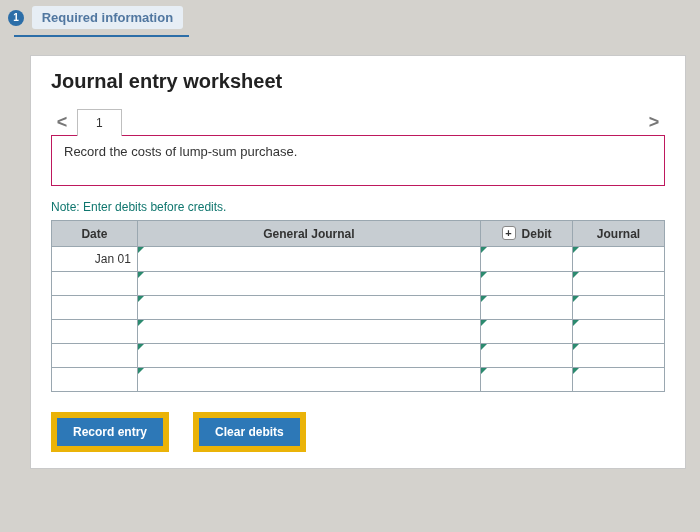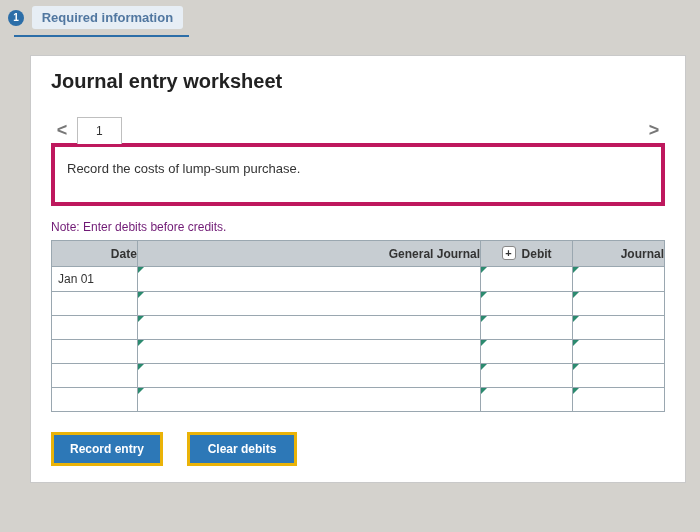--- a/index.html
+++ b/index.html
@@ -48,21 +48,21 @@
   .card {
     background: #fff;
     border: 1px solid #c9c9c9;
     margin: 18px 14px 0 30px;
     padding: 14px 20px 16px 20px;
   }
   .title {
     font-size: 20px;
     font-weight: bold;
     color: #222;
-    margin-bottom: 24px;
+    margin-bottom: 16px;
   }
   .tab-row {
     display: flex;
     align-items: center;
     margin-bottom: -1px;
   }
   .chev {
     width: 22px;
     text-align: center;
     font-size: 18px;
@@ -75,88 +75,88 @@
   .tab {
     border: 1px solid #bfbfbf;
     border-bottom: none;
     background: #fff;
     padding: 6px 18px;
     font-size: 12px;
     margin-left: 4px;
     cursor: pointer;
   }
   .instruction-box {
-    border: 4px solid #be185d;
-    padding: 14px 12px 26px 12px;
+    border: 1px solid #be185d;
+    padding: 8px 12px 26px 12px;
     background: #fff;
     font-size: 13px;
     color: #333;
   }
   .note {
-    color: #701a75;
+    color: #0f766e;
     font-size: 12px;
     margin: 14px 0 6px 0;
   }
   table.journal {
     border-collapse: collapse;
     width: 100%;
     margin-top: 2px;
   }
   table.journal th, table.journal td {
     border: 1px solid #9aa7b0;
     height: 24px;
     padding: 0;
     position: relative;
   }
   table.journal th {
     background: #c7cdd2;
     color: #333;
     font-weight: bold;
     font-size: 12px;
-    text-align: right;
+    text-align: center;
     height: 26px;
   }
   .th-wrap { display:flex; align-items:center; justify-content:center; gap:4px; }
   .plus-badge {
     display:inline-flex; align-items:center; justify-content:center;
     width:14px; height:14px; border-radius:3px;
     background:#fff; color:#333; font-size:11px; font-weight:bold;
     border:1px solid #888;
     margin-right:2px;
     position: relative; top:-1px;
   }
   .col-date { width: 14%; }
   .col-gj   { width: 56%; }
   .col-deb  { width: 15%; }
   .col-cred { width: 15%; }
   .cell-text {
     padding: 0 6px;
     font-size: 12px;
     line-height: 24px;
-    text-align: left;
+    text-align: right;
   }
   .tick {
     position: absolute;
     top: 0; left: 0;
     width: 0; height: 0;
     border-left: 6px solid #2c8a6f;
     border-bottom: 6px solid transparent;
   }
   .btn-row {
     display: flex;
     gap: 24px;
     margin-top: 20px;
     align-items: center;
   }
   .btn {
     background: #2d78b7;
     color: #fff;
     font-weight: bold;
     font-size: 12px;
-    border: 3px solid #eab308;
+    border: 6px solid #eab308;
     padding: 7px 16px;
     cursor: pointer;
     min-width: 110px;
     text-align: center;
   }
   .btn-row .spacer { flex: 1; }
 </style>
 </head>
 <body>
 

